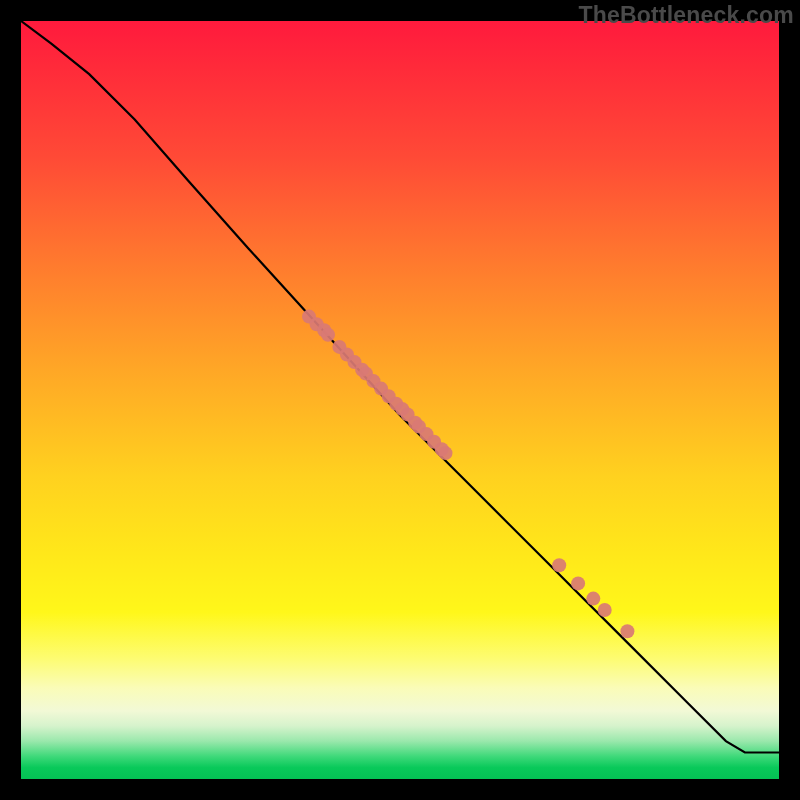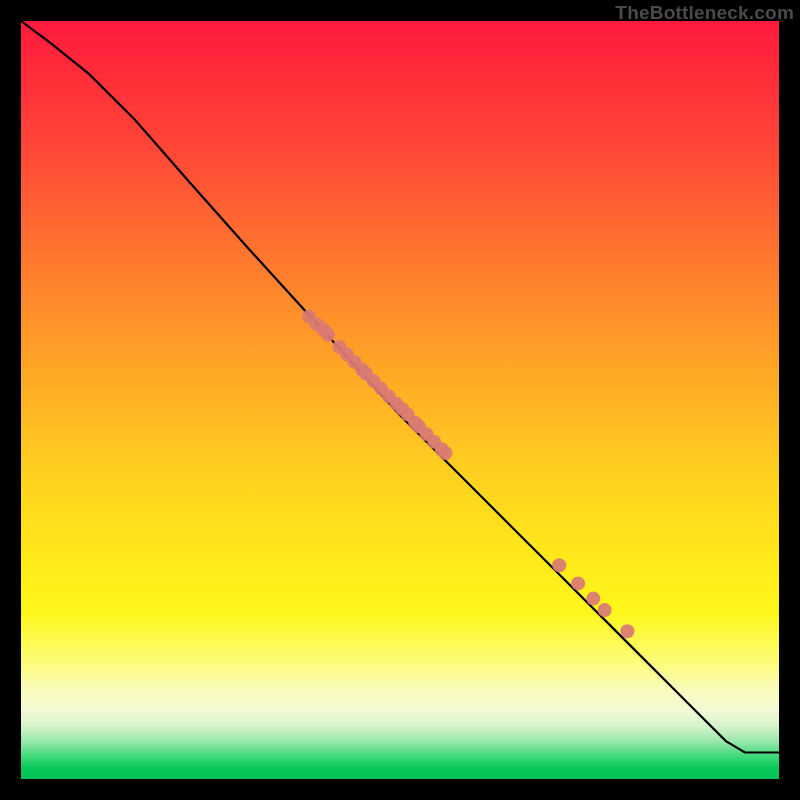--- a/index.html
+++ b/index.html
@@ -43,21 +43,21 @@
       #3fd97a 97%,
       #09c95a 98.5%,
       #04c254 100%
     );
   }
   .watermark {
     position: absolute;
     top: 2px;
     right: 6px;
     color: #4a4a4a;
-    font-size: 19px;
+    font-size: 23px;
     font-weight: 600;
     letter-spacing: 0.2px;
     user-select: none;
   }
   svg.curve {
     position: absolute;
     left: 0;
     top: 0;
     width: 758px;
     height: 758px;

